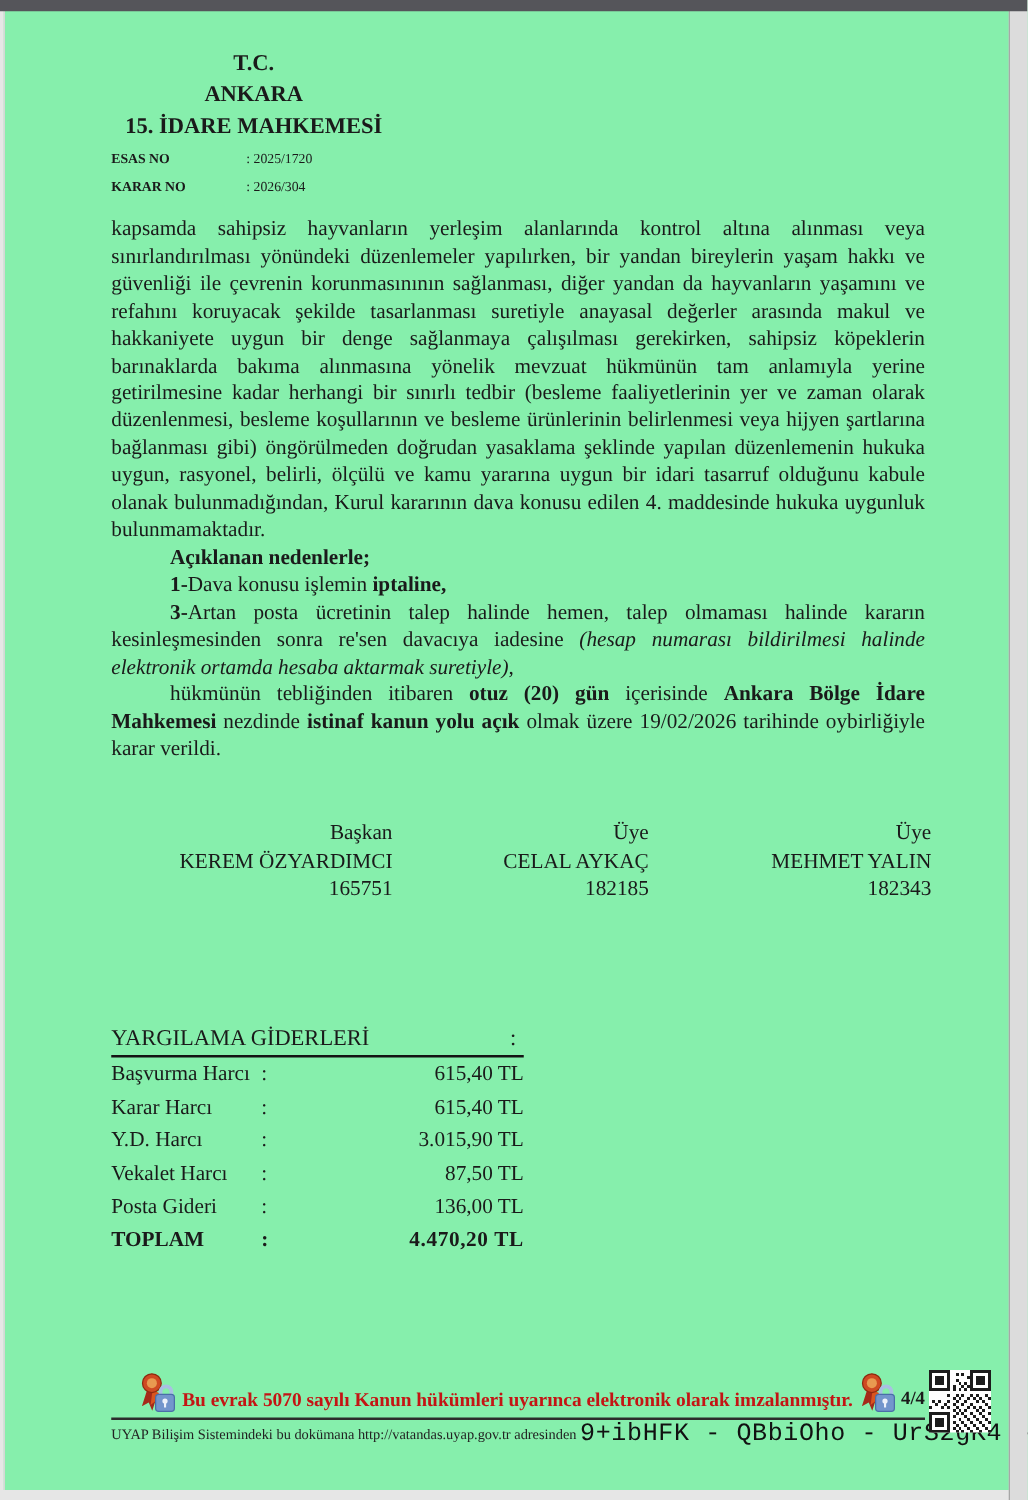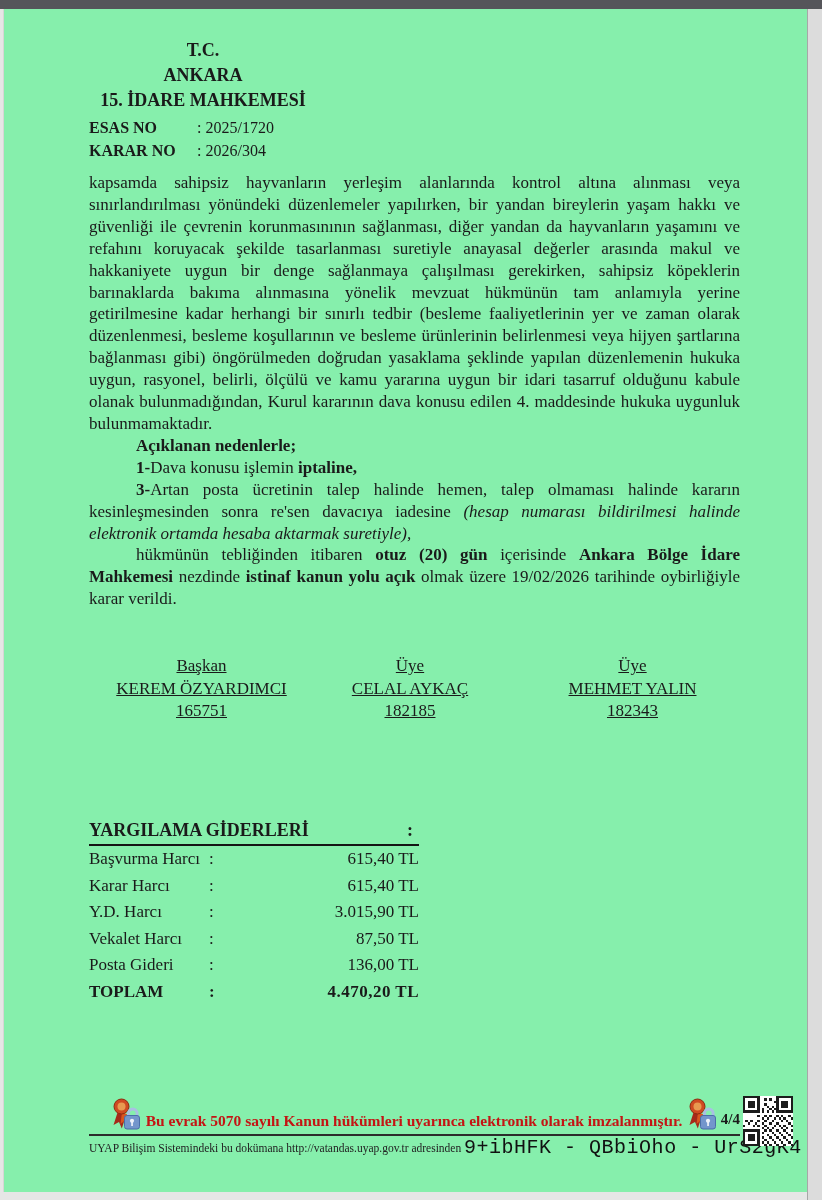--- a/index.html
+++ b/index.html
@@ -9,40 +9,40 @@
     font-family:"Liberation Serif","DejaVu Serif",serif;
     color:#1a1a1a;
   }
   .top-edge{position:absolute;left:0;top:0;width:822px;height:9px;background:#55555a;z-index:3;}
   .right-edge{position:absolute;left:807px;top:0;width:15px;height:1200px;background:#dcdcdc;border-left:1px solid #a7a7a7;z-index:2;}
   .page{position:absolute;left:3px;top:8px;width:804px;height:1184px;background:#86efac;border-left:1px solid #d6d6d6;}
 
   
   .court-header{position:absolute;left:85px;top:30px;width:228px;text-align:center;
     font-weight:bold;font-size:18px;line-height:25px;}
-  .case-rows{position:absolute;left:85px;top:108px;font-size:16px;line-height:23px;}
+  .case-rows{position:absolute;left:85px;top:108px;font-size:11px;line-height:23px;}
   .case-rows .lbl{display:inline-block;width:108px;font-weight:bold;}
 
   
   .bodytext{position:absolute;left:85px;top:164px;width:651px;
     font-size:17px;line-height:21.9px;text-align:justify;}
   .bodytext p{margin:0;}
   .bodytext .indent{text-indent:47px;}
   .b{font-weight:bold;}
   .i{font-style:italic;}
 
   
-  .sig-col{position:absolute;text-align:center;font-size:17px;line-height:22.5px;text-decoration:underline;}
+  .sig-col{position:absolute;text-align:right;font-size:17px;line-height:22.5px;}
   .sig-1{left:85px;top:647px;width:225px;}
   .sig-2{left:297px;top:647px;width:218px;}
   .sig-3{left:516px;top:647px;width:225px;}
 
   
   .costs{position:absolute;left:85px;top:812px;width:330px;font-size:17px;}
-  .costs-title{display:flex;font-weight:bold;font-size:18px;
+  .costs-title{display:flex;font-weight:normal;font-size:18px;
     border-bottom:2px solid #141414;padding-bottom:3px;}
   .costs-title .spacer{flex:1;}
   .costs-title .t-colon{margin-right:6px;}
   .cost-row{display:flex;line-height:26.6px;}
   .cost-label{width:120px;}
   .cost-colon{width:14px;}
   .cost-val{flex:1;text-align:right;}
   .cost-row.total{font-weight:bold;}
   .cost-row.total .cost-val{letter-spacing:0.5px;}
 

